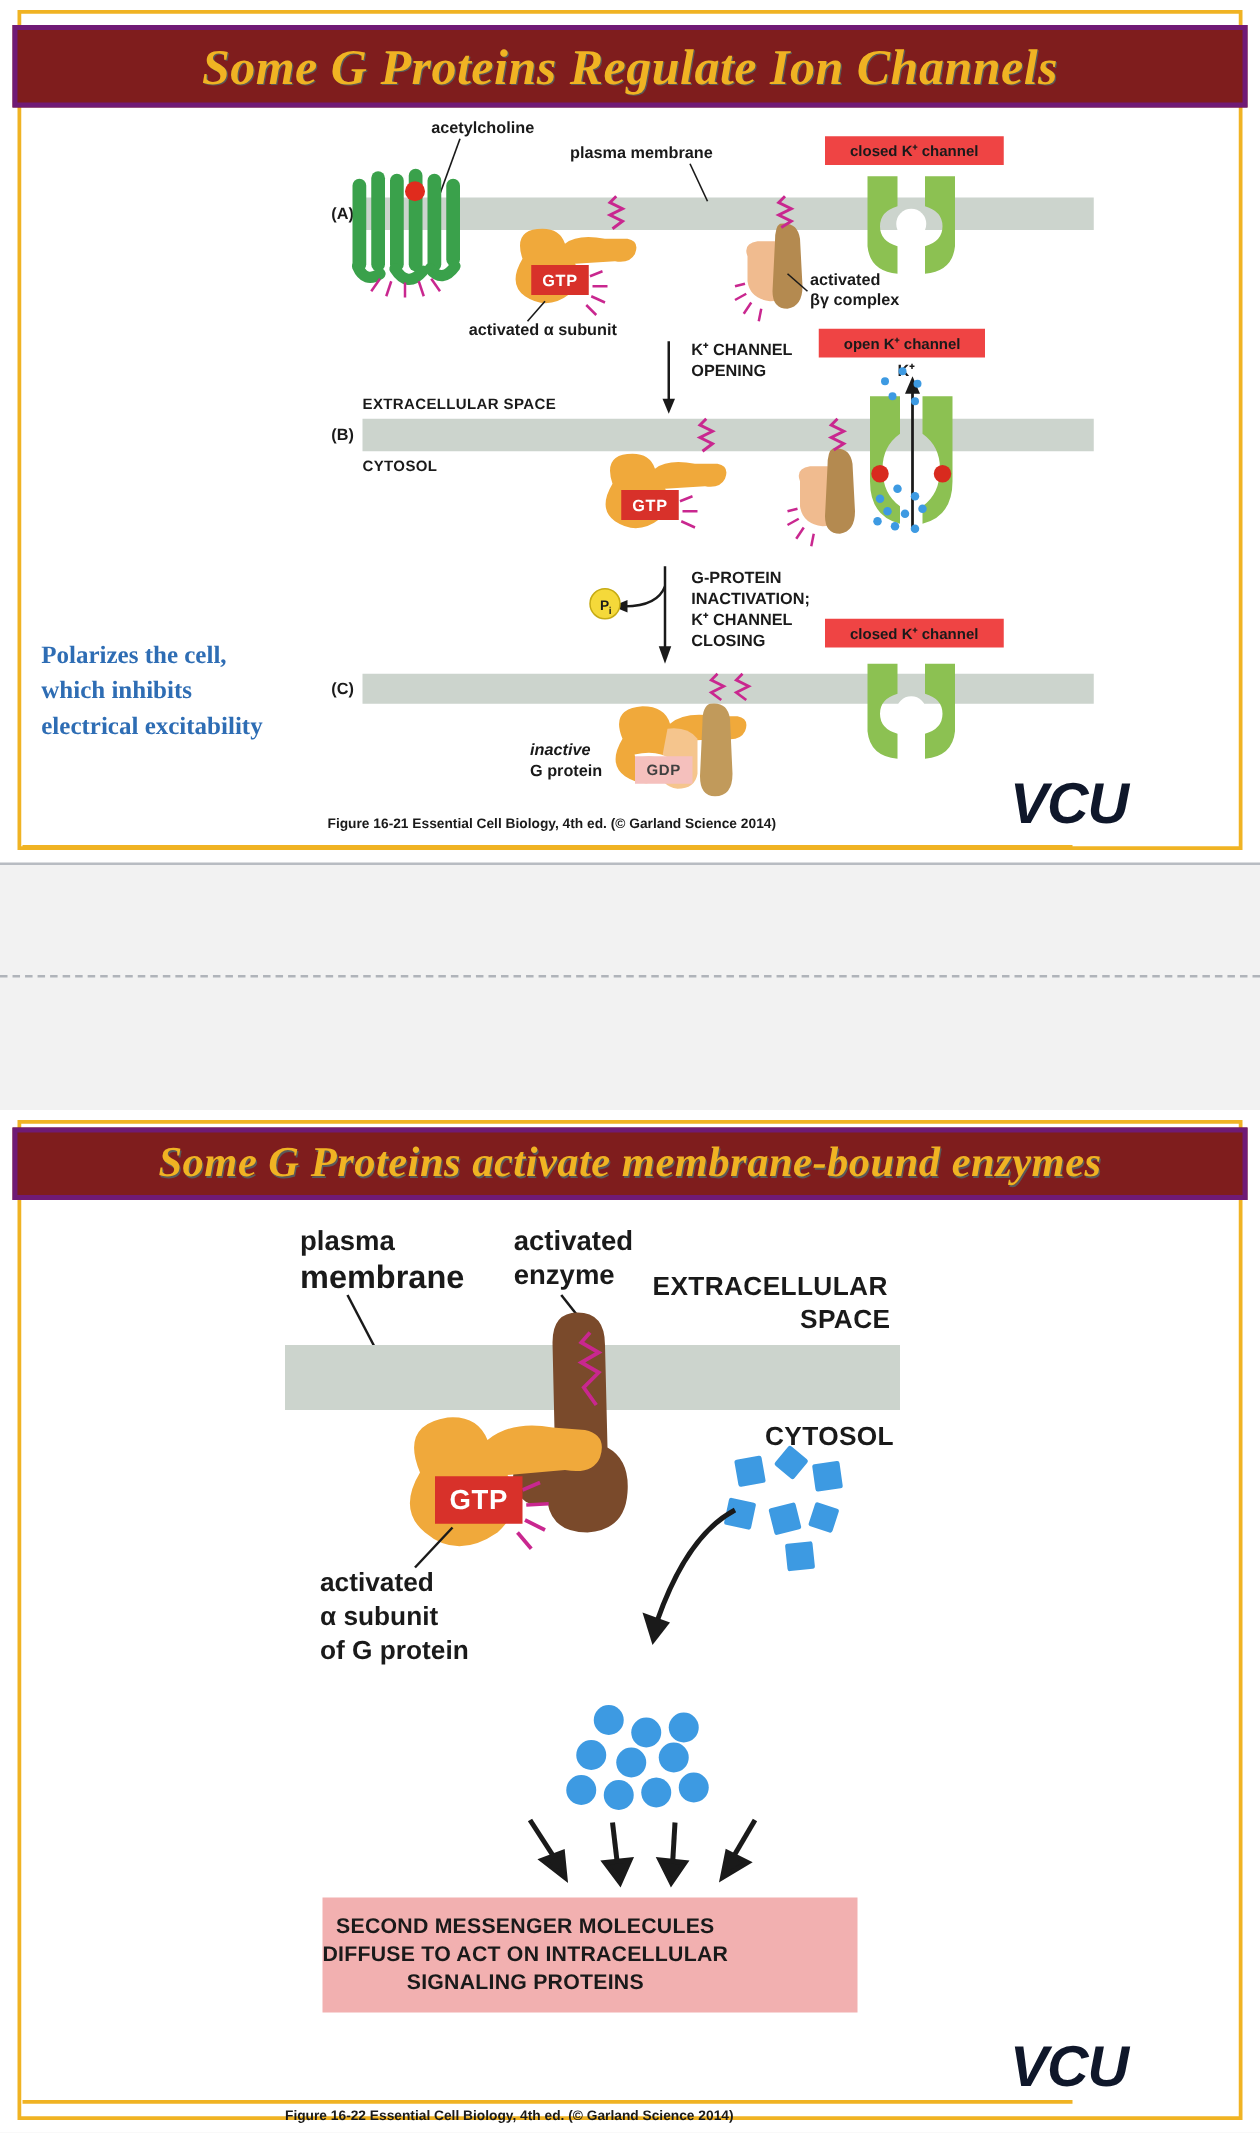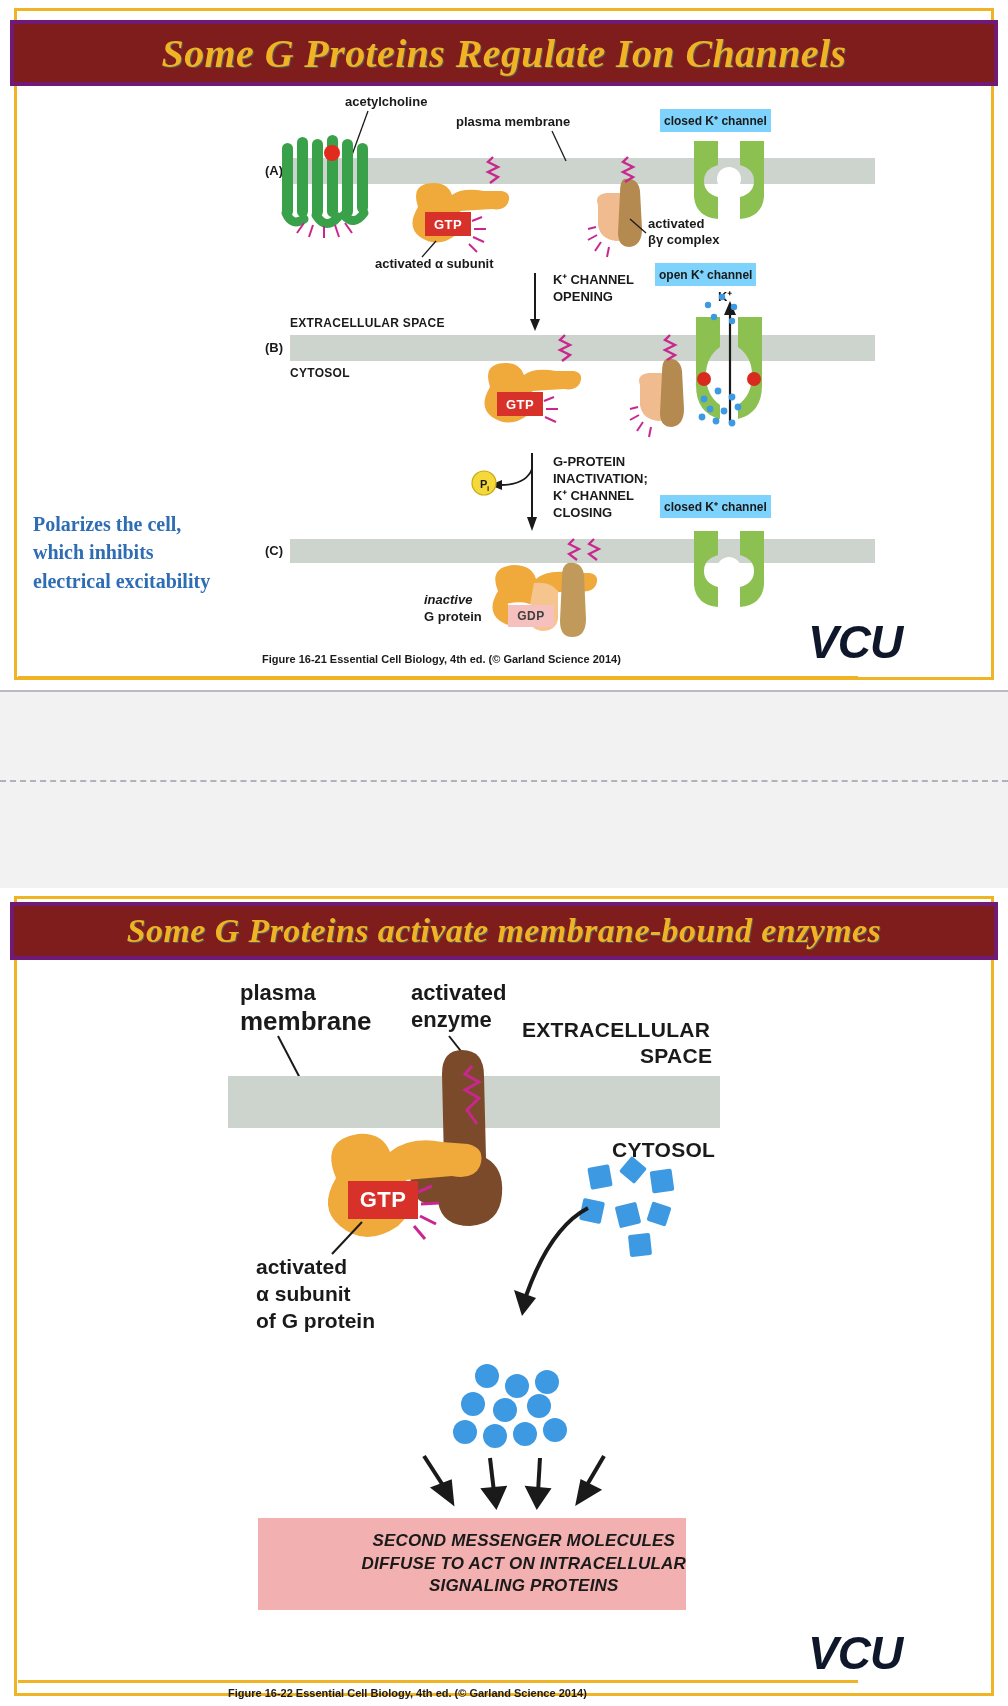--- a/index.html
+++ b/index.html
@@ -17,44 +17,44 @@
       display:flex;align-items:center;justify-content:center;}
   .title-text{font-family:"Liberation Serif",serif;font-style:italic;font-weight:bold;
       color:#f0b323;font-size:40px;letter-spacing:.4px;white-space:nowrap;
       text-shadow:1px 1px 0 #5a5a5a;}
   #slide2 .title-bar{top:14px;height:58px;}
   #slide2 .title-text{font-size:34px;}
 
   .fig{position:absolute;}
   .membrane{position:absolute;background:#ccd4cd;}
   .lbl{position:absolute;font-family:"Liberation Sans",sans-serif;font-weight:bold;color:#1a1a1a;line-height:1.15;}
-  .hl{position:absolute;background:#7dd3fc;font-weight:bold;color:#1a1a1a;
-      padding:3px 4px;white-space:nowrap;font-size:12px;}
+  .hl{position:absolute;background:#ef4444;font-weight:bold;color:#1a1a1a;
+      padding:3px 20px;white-space:nowrap;font-size:12px;}
   .panel-id{position:absolute;font-weight:bold;font-size:13px;color:#1a1a1a;}
   .nucbox{position:absolute;color:#fff;background:#d8312a;font-weight:bold;
       display:flex;align-items:center;justify-content:center;font-size:13px;letter-spacing:.5px;}
   .gdpbox{position:absolute;color:#404040;background:#f5c0bd;font-weight:bold;
       display:flex;align-items:center;justify-content:center;font-size:12px;letter-spacing:.5px;}
 
   .blue-note{position:absolute;left:33px;top:510px;width:230px;
       font-family:"Liberation Serif",serif;font-weight:bold;font-size:20px;
       color:#2e6db4;line-height:1.42;}
 
   .vcu{position:absolute;font-family:"Liberation Sans",sans-serif;font-weight:bold;
       font-style:italic;color:#0f172a;font-size:46px;letter-spacing:-1px;}
   .figcap{position:absolute;font-size:11px;font-weight:bold;color:#1a1a1a;
       font-family:"Liberation Sans",sans-serif;}
   .goldrule{position:absolute;height:3px;background:#f0b323;}
 
   .gap{position:absolute;left:0;width:1008px;background:#f2f2f2;}
   .dashline{position:absolute;left:0;width:1008px;height:0;border-top:2px dashed #b0b4ba;}
 
   .pinkbox{position:absolute;background:#f2b0b0;display:flex;align-items:center;
-      justify-content:flex-end;text-align:center;font-weight:bold;color:#1a1a1a;
-      font-size:17px;line-height:1.35;letter-spacing:.2px;font-style:italic;}
+      justify-content:flex-start;text-align:center;font-weight:bold;color:#1a1a1a;
+      font-size:17px;line-height:1.35;letter-spacing:.2px;}
   svg{display:block;overflow:visible;}
 </style>
 </head>
 <body>
 
 <div class="slide" id="slide1">
   <div class="slide-frame"></div>
 
   <div class="title-bar">
     <div class="title-text">Some G Proteins Regulate Ion Channels</div>

